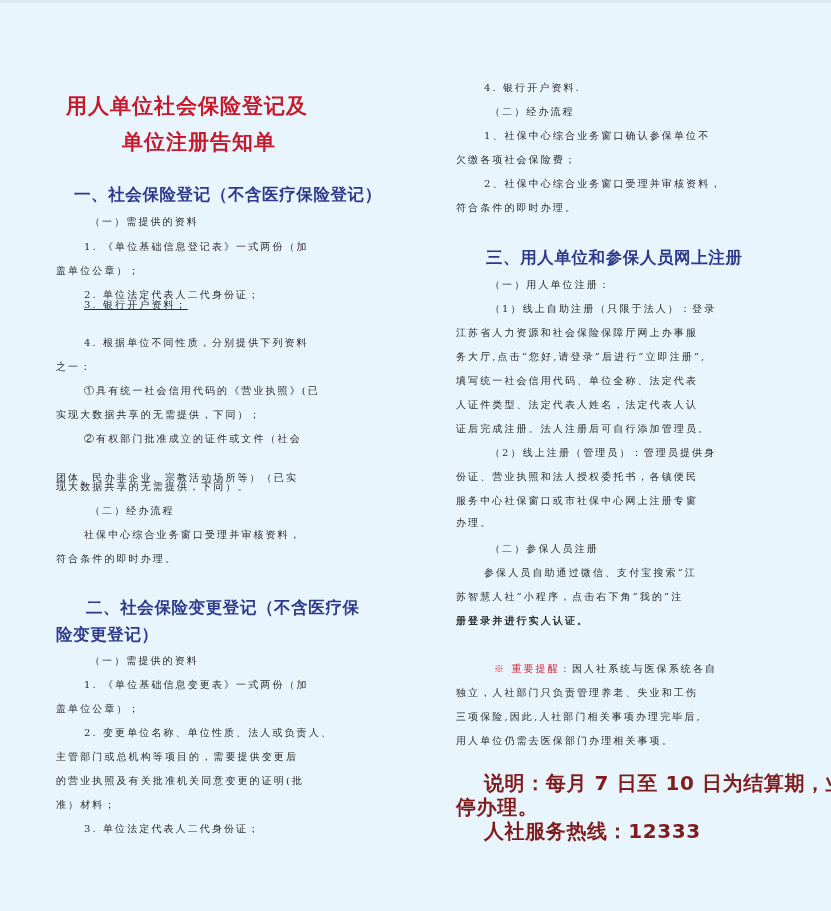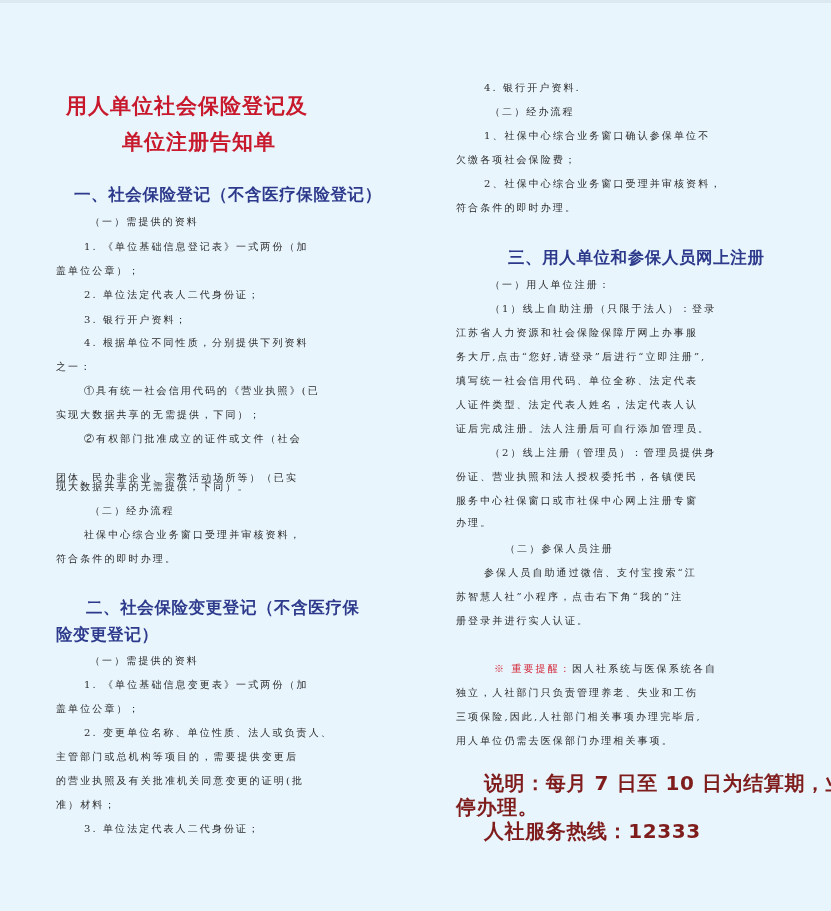--- a/index.html
+++ b/index.html
@@ -43,21 +43,21 @@
 <div class="col col-left">
   <div class="title" style="left:10px; top:92px;">用人单位社会保险登记及</div>
   <div class="title" style="left:66px; top:128px;">单位注册告知单</div>
 
   <div class="h" style="left:18px; top:184px;">一、社会保险登记（不含医疗保险登记）</div>
 
   <div class="ln" style="left:34px; top:212px;">（一）需提供的资料</div>
   <div class="ln" style="left:28px; top:237px;">1. 《单位基础信息登记表》一式两份（加</div>
   <div class="ln" style="left:0; top:261px;">盖单位公章）；</div>
   <div class="ln" style="left:28px; top:285px;">2. 单位法定代表人二代身份证；</div>
-  <div class="ln" style="left:28px; top:310px;">3. 银行开户资料；</div>
+  <div class="ln" style="left:28px; top:295px;text-decoration:underline;">3. 银行开户资料；</div>
   <div class="ln" style="left:28px; top:333px;">4. 根据单位不同性质，分别提供下列资料</div>
   <div class="ln" style="left:0; top:357px;">之一：</div>
   <div class="ln" style="left:28px; top:381px;">①具有统一社会信用代码的《营业执照》(已</div>
   <div class="ln" style="left:0; top:405px;">实现大数据共享的无需提供，下同）；</div>
   <div class="ln" style="left:28px; top:429px;">②有权部门批准成立的证件或文件（社会</div>
   <div class="ln" style="left:0; top:468px;">团体、民办非企业、宗教活动场所等）（已实</div>
   <div class="ln" style="left:0; top:477px;">现大数据共享的无需提供，下同）。</div>
   <div class="ln" style="left:34px; top:501px;">（二）经办流程</div>
   <div class="ln" style="left:28px; top:525px;">社保中心综合业务窗口受理并审核资料，</div>
   <div class="ln" style="left:0; top:549px;">符合条件的即时办理。</div>
@@ -76,37 +76,37 @@
 </div>
 
 <div class="col col-right">
   <div class="ln" style="left:28px; top:78px;">4. 银行开户资料.</div>
   <div class="ln" style="left:34px; top:102px;">（二）经办流程</div>
   <div class="ln" style="left:28px; top:126px;">1、社保中心综合业务窗口确认参保单位不</div>
   <div class="ln" style="left:0; top:150px;">欠缴各项社会保险费；</div>
   <div class="ln" style="left:28px; top:174px;">2、社保中心综合业务窗口受理并审核资料，</div>
   <div class="ln" style="left:0; top:198px;">符合条件的即时办理。</div>
 
-  <div class="h" style="left:30px; top:247px;margin-left:22px;">三、用人单位和参保人员网上注册</div>
+  <div class="h" style="left:30px; top:247px;">三、用人单位和参保人员网上注册</div>
 
   <div class="ln" style="left:34px; top:275px;">（一）用人单位注册：</div>
   <div class="ln" style="left:34px; top:299px;">（1）线上自助注册（只限于法人）：登录</div>
   <div class="ln" style="left:0; top:323px;">江苏省人力资源和社会保险保障厅网上办事服</div>
   <div class="ln" style="left:0; top:347px;">务大厅,点击“您好,请登录”后进行“立即注册”,</div>
   <div class="ln" style="left:0; top:371px;">填写统一社会信用代码、单位全称、法定代表</div>
   <div class="ln" style="left:0; top:395px;">人证件类型、法定代表人姓名，法定代表人认</div>
   <div class="ln" style="left:0; top:419px;">证后完成注册。法人注册后可自行添加管理员。</div>
   <div class="ln" style="left:34px; top:443px;">（2）线上注册（管理员）：管理员提供身</div>
   <div class="ln" style="left:0; top:467px;">份证、营业执照和法人授权委托书，各镇便民</div>
   <div class="ln" style="left:0; top:491px;">服务中心社保窗口或市社保中心网上注册专窗</div>
   <div class="ln" style="left:0; top:513px;">办理。</div>
-  <div class="ln" style="left:34px; top:539px;margin-left:15px;">（二）参保人员注册</div>
+  <div class="ln" style="left:34px; top:539px;">（二）参保人员注册</div>
   <div class="ln" style="left:28px; top:563px;">参保人员自助通过微信、支付宝搜索“江</div>
   <div class="ln" style="left:0; top:587px;">苏智慧人社”小程序，点击右下角“我的”注</div>
-  <div class="ln" style="left:0; top:611px;">册登录并进行实人认证。</div>
+  <div class="ln" style="left:0; top:611px;font-weight:bold;">册登录并进行实人认证。</div>
 
   <div class="ln" style="left:30px; top:659px;">
     <span class="warn">※ 重要提醒：</span><span>因人社系统与医保系统各自</span>
   </div>
   <div class="ln" style="left:0; top:683px;">独立，人社部门只负责管理养老、失业和工伤</div>
   <div class="ln" style="left:0; top:707px;">三项保险,因此,人社部门相关事项办理完毕后,</div>
   <div class="ln" style="left:0; top:731px;">用人单位仍需去医保部门办理相关事项。</div>
 
   <div class="note" style="left:28px; top:770px;">说明：每月 7 日至 10 日为结算期，业务暂</div>
   <div class="note" style="left:0; top:794px;">停办理。</div>

